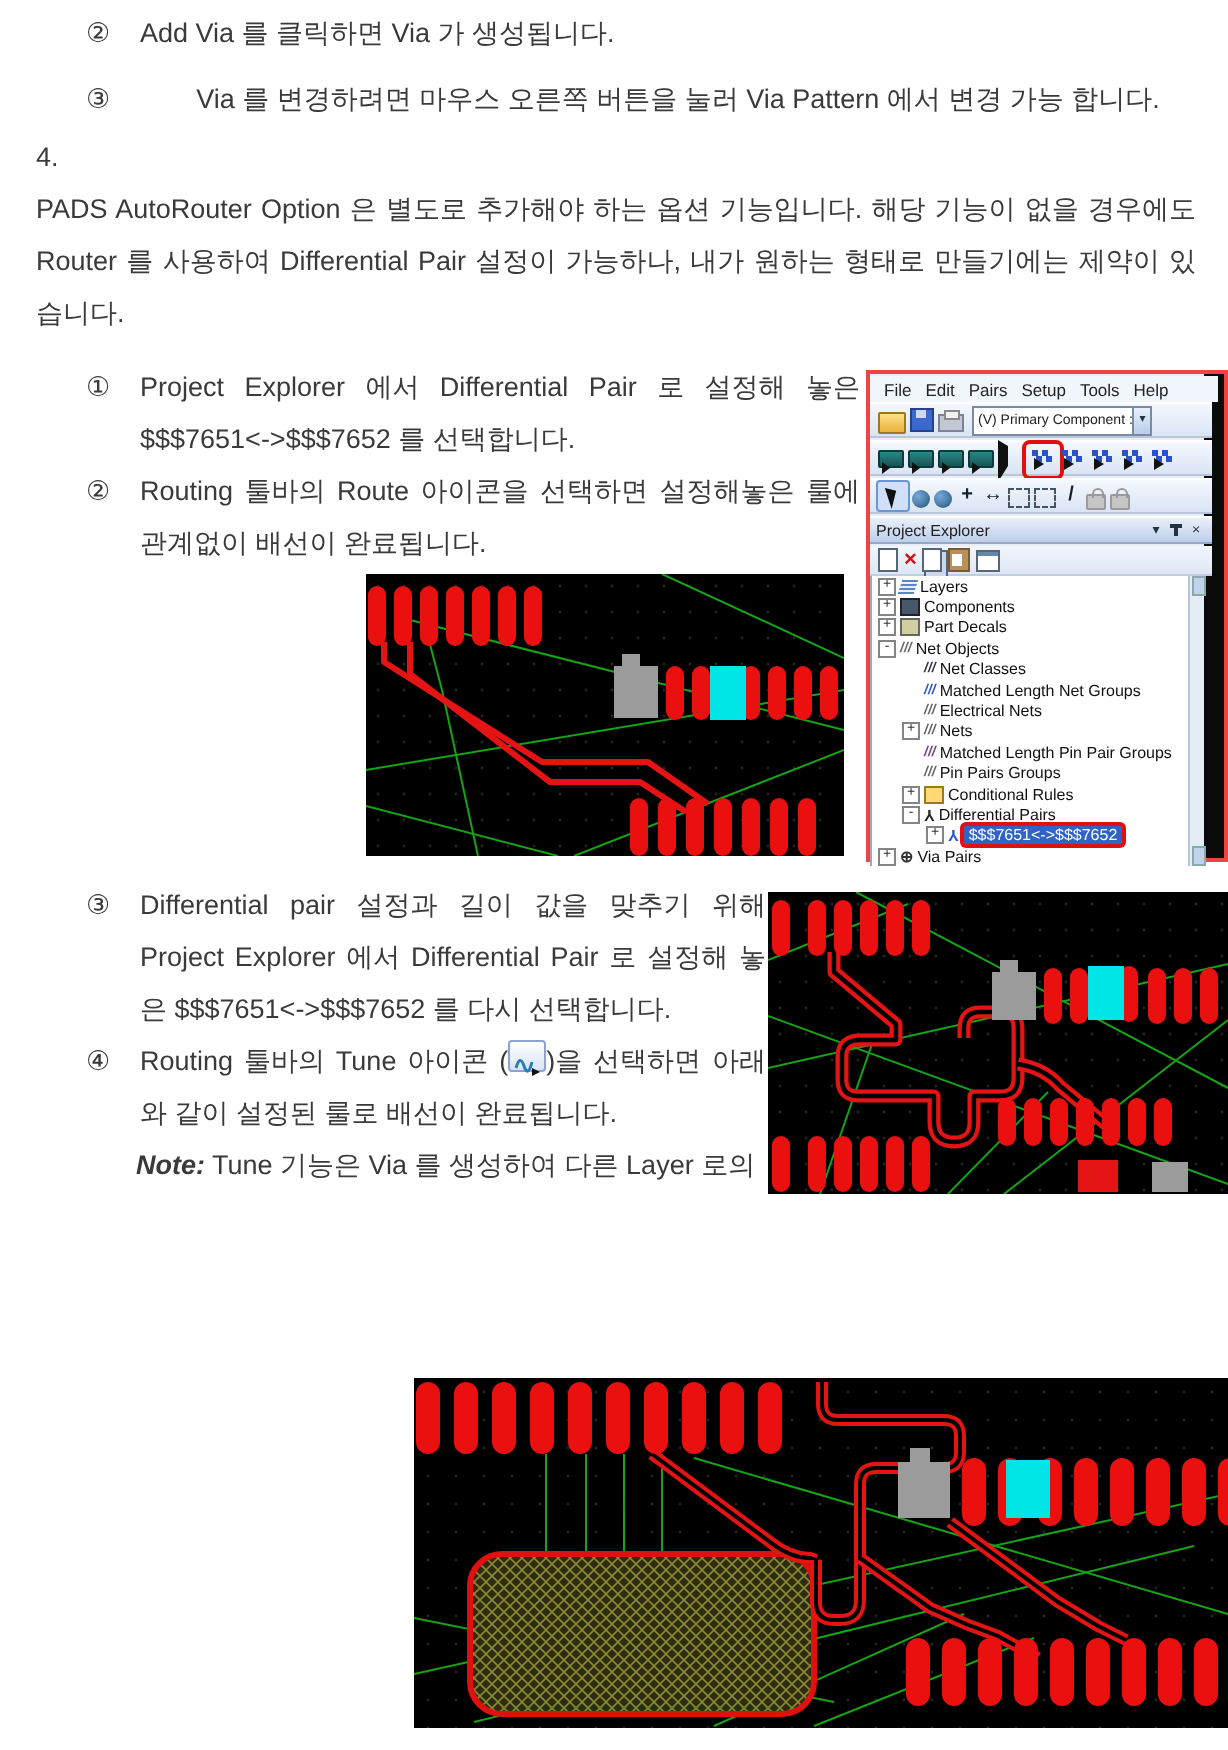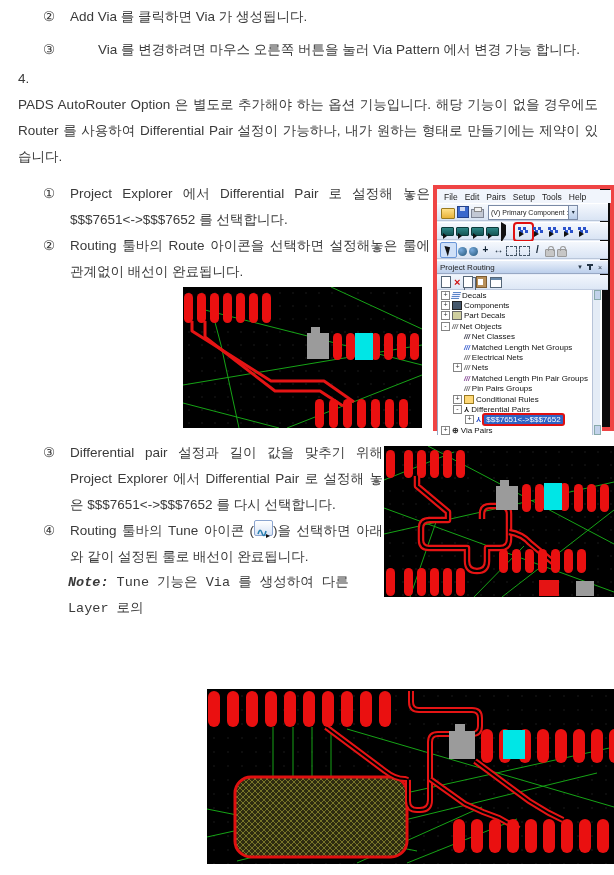--- a/index.html
+++ b/index.html
@@ -14,21 +14,21 @@
   .plain-just{text-align:justify;}
   .heading{display:flex;}
   .heading .hnum{width:27px;flex:none;}
   .note-label{font-weight:bold;font-style:italic;}
   
   .tune-ic{display:inline-block;width:17px;height:14px;vertical-align:-3px;
            border:1px solid #8aa4cf;background:linear-gradient(#ffffff,#d8e4f6);
            border-radius:2px;}
   
   .pads{position:absolute;left:433px;top:185px;width:181px;height:246px;
-        background:#e8eef8;border:4px solid #ef4444;box-sizing:border-box;
+        background:#e8eef8;border:2px solid #ef4444;box-sizing:border-box;
         font-size:8.5px;color:#222;}
   .pads .rightstrip{position:absolute;right:0;top:0;width:10px;height:100%;background:#0b0b0b;}
   .menubar{position:absolute;left:0;top:1px;width:170px;height:13px;background:#f1f5fc;
            display:flex;gap:1px;padding-left:4px;align-items:center;}
   .menubar span{padding:0 3px;}
   .tbar{position:absolute;left:0;width:171px;height:18px;background:linear-gradient(#f5f8fd,#d9e4f4);
         border-top:1px solid #fff;border-bottom:1px solid #b9c6da;display:flex;align-items:center;padding-left:3px;box-sizing:border-box;}
   .t1{top:14px;} .t2{top:33px;} .t3{top:52px;}
   .ico{display:inline-block;width:13px;height:12px;margin:0 1px;position:relative;flex:none;}
   .i-folder{background:linear-gradient(#ffe088,#e8b33a);border:1px solid #9a7a20;border-radius:1px;width:12px;height:9px;margin-top:2px;}
@@ -167,38 +167,38 @@
       <span class="ico i-round"></span>
       <span class="ico gl">+</span>
       <span class="ico gl">↔</span>
       <span class="ico i-selbox"></span>
       <span class="ico i-selbox"></span>
       <span class="ico gl">/</span>
       <span class="ico i-lock"></span>
       <span class="ico i-lock"></span>
     </div>
     <div class="ptitle">
-      <span>Project Routing</span>
+      <span>Project Explorer</span>
       <span class="sp"></span>
       <span class="pbtn">▾</span>
       <span class="pin"></span>
       <span class="pbtn">×</span>
     </div>
     <div class="ptools">
       <span class="pt-new"></span>
       <span class="pt-x">×</span>
       <span class="pt-copy"></span>
       <span class="pt-paste"></span>
       <span class="pt-props"></span>
     </div>
     <div class="tree">
       <div class="trow d0">
         <span class="exp">+</span>
         <span class="tico ic-box ic-layers"></span>
-        <span>Decals</span>
+        <span>Layers</span>
       </div>
       <div class="trow d0">
         <span class="exp">+</span>
         <span class="tico ic-box ic-comp"></span>
         <span>Components</span>
       </div>
       <div class="trow d0">
         <span class="exp">+</span>
         <span class="tico ic-box ic-decals"></span>
         <span>Part Decals</span>
@@ -317,21 +317,21 @@
       <span class="num">③</span>
       <span class="txt">Differential pair 설정과 길이 값을 맞추기 위해 Project Explorer 에서 Differential Pair 로 설정해 놓은 $$$7651&lt;-&gt;$$$7652 를 다시 선택합니다.</span>
     </div>
     <div class="step">
       <span class="num">④</span>
       <span class="txt"><span>Routing 툴바의 Tune 아이콘 (</span><span class="tune-ic"><svg width="17" height="13">
               <path d="M3 9 Q5 2 7 8 Q9 14 11 6" stroke="#2a7fae" stroke-width="1.5" fill="none"></path>
               <path d="M11 9 l4 2 -4 2 z" fill="#111"></path>
             </svg></span><span>)을 선택하면 아래와 같이 설정된 룰로 배선이 완료됩니다.</span></span>
     </div>
-    <div style="margin-left:-25px;padding-left:25px;margin-left:0;font-family:Liberation Mono, monospace;">
+    <div style="margin-left:-25px;padding-left:25px;margin-left:0;">
       <span class="note-label">Note:</span><span> Tune 기능은 Via 를 생성하여 다른 Layer 로의</span>
     </div>
   </div>
 
   <div class="pcb" style="left:384px;top:446px;width:230px;height:151px;">
     <svg width="230" height="151">
       <defs>
         <pattern id="dg2" width="13" height="13" patternUnits="userSpaceOnUse">
           <rect width="13" height="13" fill="#000"></rect>
             <circle cx="6" cy="6" r="0.7" fill="#242424"></circle>

